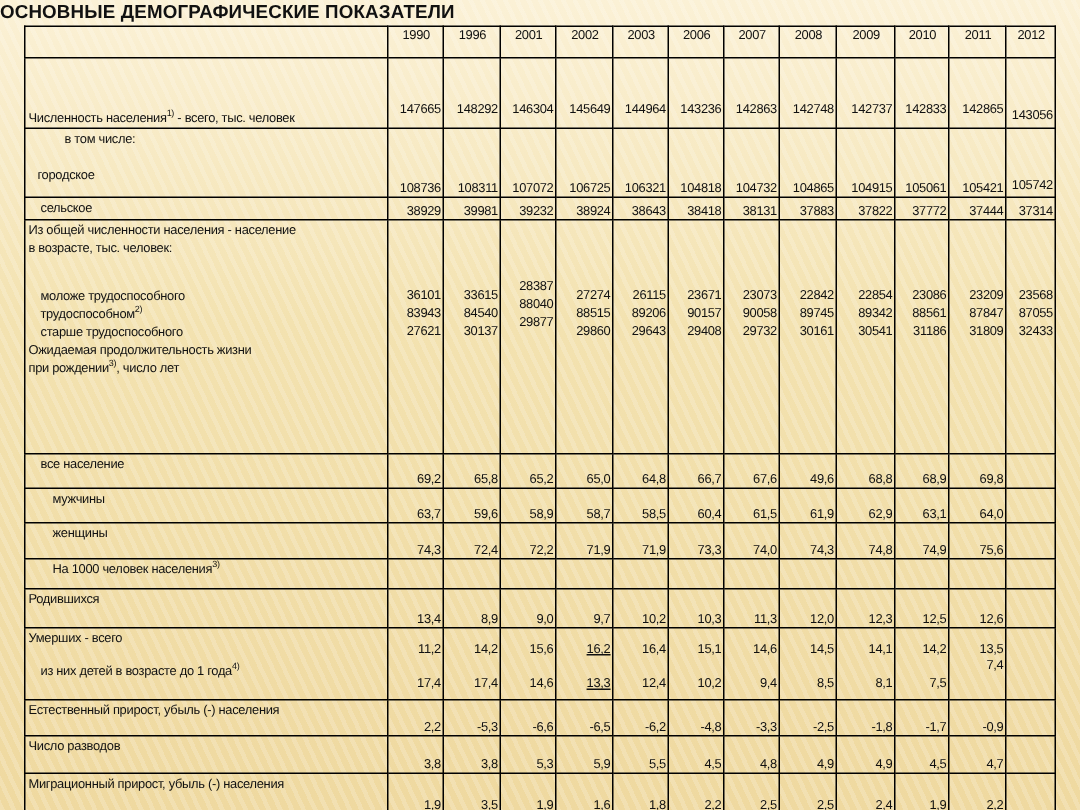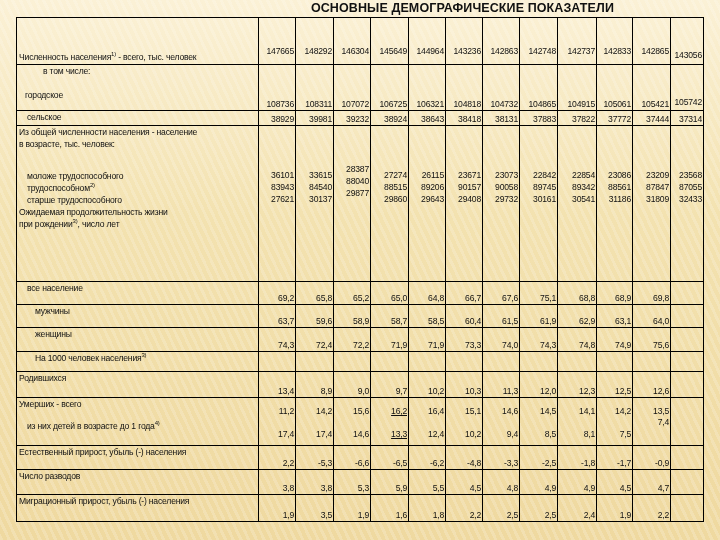--- a/index.html
+++ b/index.html
@@ -6,21 +6,21 @@
   body {
     width: 720px; height: 540px; overflow: hidden; position: relative;
     background-color: #f5e6b8;
     background-image:
       repeating-linear-gradient(65deg, rgba(255,255,255,0.18) 0px, rgba(255,255,255,0.18) 3px, rgba(0,0,0,0.0) 3px, rgba(0,0,0,0.0) 7px),
       linear-gradient(180deg, #fbf1d6 0%, #f3e2b0 40%, #efd9a0 100%);
     font-family: "Liberation Sans", sans-serif;
     color: #111;
   }
   .title {
-    position: absolute; top: 1px; left: 0; width: 614px; text-align: right;
+    position: absolute; top: 1px; left: 0; width: 614px; text-align: left;
     font-weight: bold; font-size: 12.5px; letter-spacing: 0.1px;
   }
   table.demo {
     position: absolute; left: 16px; top: 17px;
     border-collapse: collapse; table-layout: fixed;
     font-size: 8.6px; letter-spacing: -0.2px;
   }
   table.demo td, table.demo th {
     border: 1px solid #000; padding: 0 1px 1px 2px; font-weight: normal;
     overflow: hidden; white-space: nowrap;
@@ -50,20 +50,36 @@
     <col style="width:37px">
       <col style="width:37px">
       <col style="width:37px">
       <col style="width:38px">
     <col style="width:39px">
       <col style="width:36px">
       <col style="width:38px">
       <col style="width:33px">
   </colgroup>
   <tbody id="tbody">
+    <tr style="height:21px">
+      <th></th>
+
+    <th class="yr">1990</th>
+        <th class="yr">1996</th>
+        <th class="yr">2001</th>
+        <th class="yr">2002</th>
+        <th class="yr">2003</th>
+        <th class="yr">2006</th>
+        <th class="yr">2007</th>
+        <th class="yr">2008</th>
+        <th class="yr">2009</th>
+        <th class="yr">2010</th>
+        <th class="yr">2011</th>
+        <th class="yr">2012</th>
+      </tr>
   <tr style="height: 44px;">
         <td class="lbl " style="vertical-align: top; padding-top: 9px;"><br><br><span>Численность населения</span><span class="sup">1)</span><span> - всего, тыс. человек</span></td>
         <td class="v" style="vertical-align: bottom; padding-bottom: 8px;">147665</td>
         <td class="v" style="vertical-align: bottom; padding-bottom: 8px;">148292</td>
         <td class="v" style="vertical-align: bottom; padding-bottom: 8px;">146304</td>
         <td class="v" style="vertical-align: bottom; padding-bottom: 8px;">145649</td>
         <td class="v" style="vertical-align: bottom; padding-bottom: 8px;">144964</td>
         <td class="v" style="vertical-align: bottom; padding-bottom: 8px;">143236</td>
         <td class="v" style="vertical-align: bottom; padding-bottom: 8px;">142863</td>
         <td class="v" style="vertical-align: bottom; padding-bottom: 8px;">142748</td>
@@ -176,21 +192,21 @@
       </tr>
       <tr style="height: 23px;">
         <td class="lbl i1"><span>все население</span></td>
         <td class="v">69,2</td>
         <td class="v">65,8</td>
         <td class="v">65,2</td>
         <td class="v">65,0</td>
         <td class="v">64,8</td>
         <td class="v">66,7</td>
         <td class="v">67,6</td>
-        <td class="v">75,1</td>
+        <td class="v">49,6</td>
         <td class="v">68,8</td>
         <td class="v">68,9</td>
         <td class="v">69,8</td>
         <td class="v"></td>
       </tr>
       <tr style="height: 23px; padding-left: 11px;">
         <td class="lbl i2"><span>мужчины</span></td>
         <td class="v">63,7</td>
         <td class="v">59,6</td>
         <td class="v">58,9</td>

